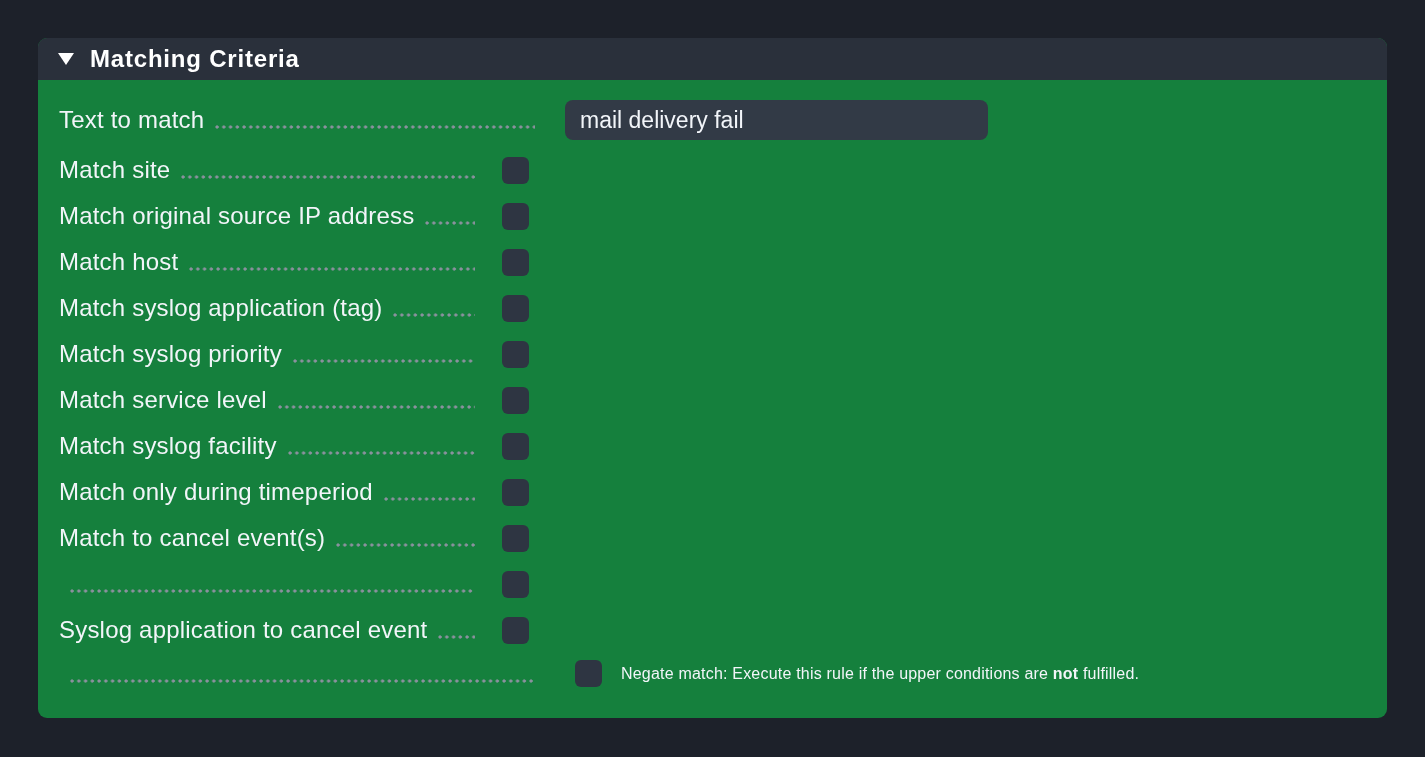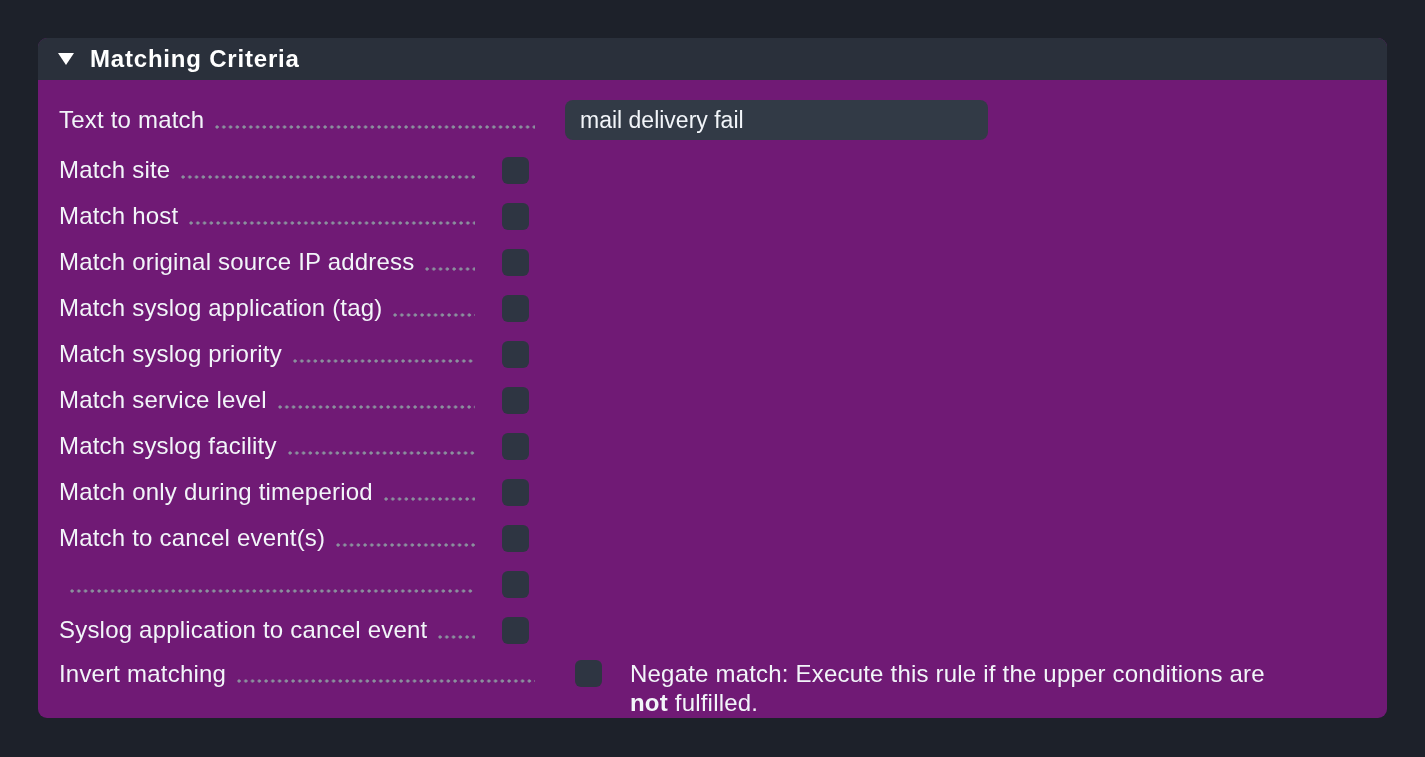--- a/index.html
+++ b/index.html
@@ -8,21 +8,21 @@
     background: #1d212a;
     font-family: "Liberation Sans", "DejaVu Sans", sans-serif;
     overflow: hidden;
   }
   .page { width: 1425px; height: 757px; position: relative; }
 
   .panel {
     position: absolute;
     left: 38px; top: 38px;
     width: 1349px; height: 680px;
-    background: #701a75;
+    background: #15803d;
     border-radius: 9px;
     overflow: hidden;
   }
   .panel-header {
     height: 42px;
     background: #2a303b;
     display: flex;
     align-items: center;
     padding-left: 20px;
     cursor: pointer;
@@ -100,24 +100,24 @@
   }
 
   .row-invert {
     height: auto;
     align-items: flex-start;
     padding-top: 6px;
   }
   .row-invert .label-area { height: 29px; }
   .negate-box { margin-left: 40px; margin-top: 1px; }
   .negate-text {
-    margin-left: 28px;
+    margin-left: 19px;
     max-width: 650px;
     color: #f2f5f9;
-    font-size: 24px;
+    font-size: 16px;
     line-height: 29px;
     letter-spacing: 0.2px;
   }
   .negate-text b { font-weight: bold; }
 </style>
 </head>
 <body>
 
 <div class="page">
   <section class="panel">
@@ -141,29 +141,29 @@
   <div class="row">
     <div class="label-area">
       <span class="row-label">Match site</span>
       <span class="dots"></span>
     </div>
     <span class="checkbox" role="checkbox" aria-checked="false"></span>
   </div>
 
   <div class="row">
     <div class="label-area">
+      <span class="row-label">Match original source IP address</span>
+      <span class="dots"></span>
+    </div>
+    <span class="checkbox" role="checkbox" aria-checked="false"></span>
+  </div>
+
+  <div class="row">
+    <div class="label-area">
       <span class="row-label">Match host</span>
-      <span class="dots"></span>
-    </div>
-    <span class="checkbox" role="checkbox" aria-checked="false"></span>
-  </div>
-
-  <div class="row">
-    <div class="label-area">
-      <span class="row-label">Match original source IP address</span>
       <span class="dots"></span>
     </div>
     <span class="checkbox" role="checkbox" aria-checked="false"></span>
   </div>
 
   <div class="row">
     <div class="label-area">
       <span class="row-label">Match syslog application (tag)</span>
       <span class="dots"></span>
     </div>
@@ -221,21 +221,20 @@
     <div class="label-area">
       <span class="row-label">Syslog application to cancel event</span>
       <span class="dots"></span>
     </div>
     <span class="checkbox" role="checkbox" aria-checked="false"></span>
   </div>
 </div>
 
       <div class="row row-invert">
         <div class="label-area wide">
-          <span class="row-label">Invert matching</span>
           <span class="dots"></span>
         </div>
         <span class="checkbox negate-box" role="checkbox" aria-checked="false"></span>
         <p class="negate-text"><span>Negate match: Execute this rule if the upper conditions are </span><b>not</b><span> fulfilled.</span></p>
       </div>
 
     </div>
   </section>
 </div>
 

